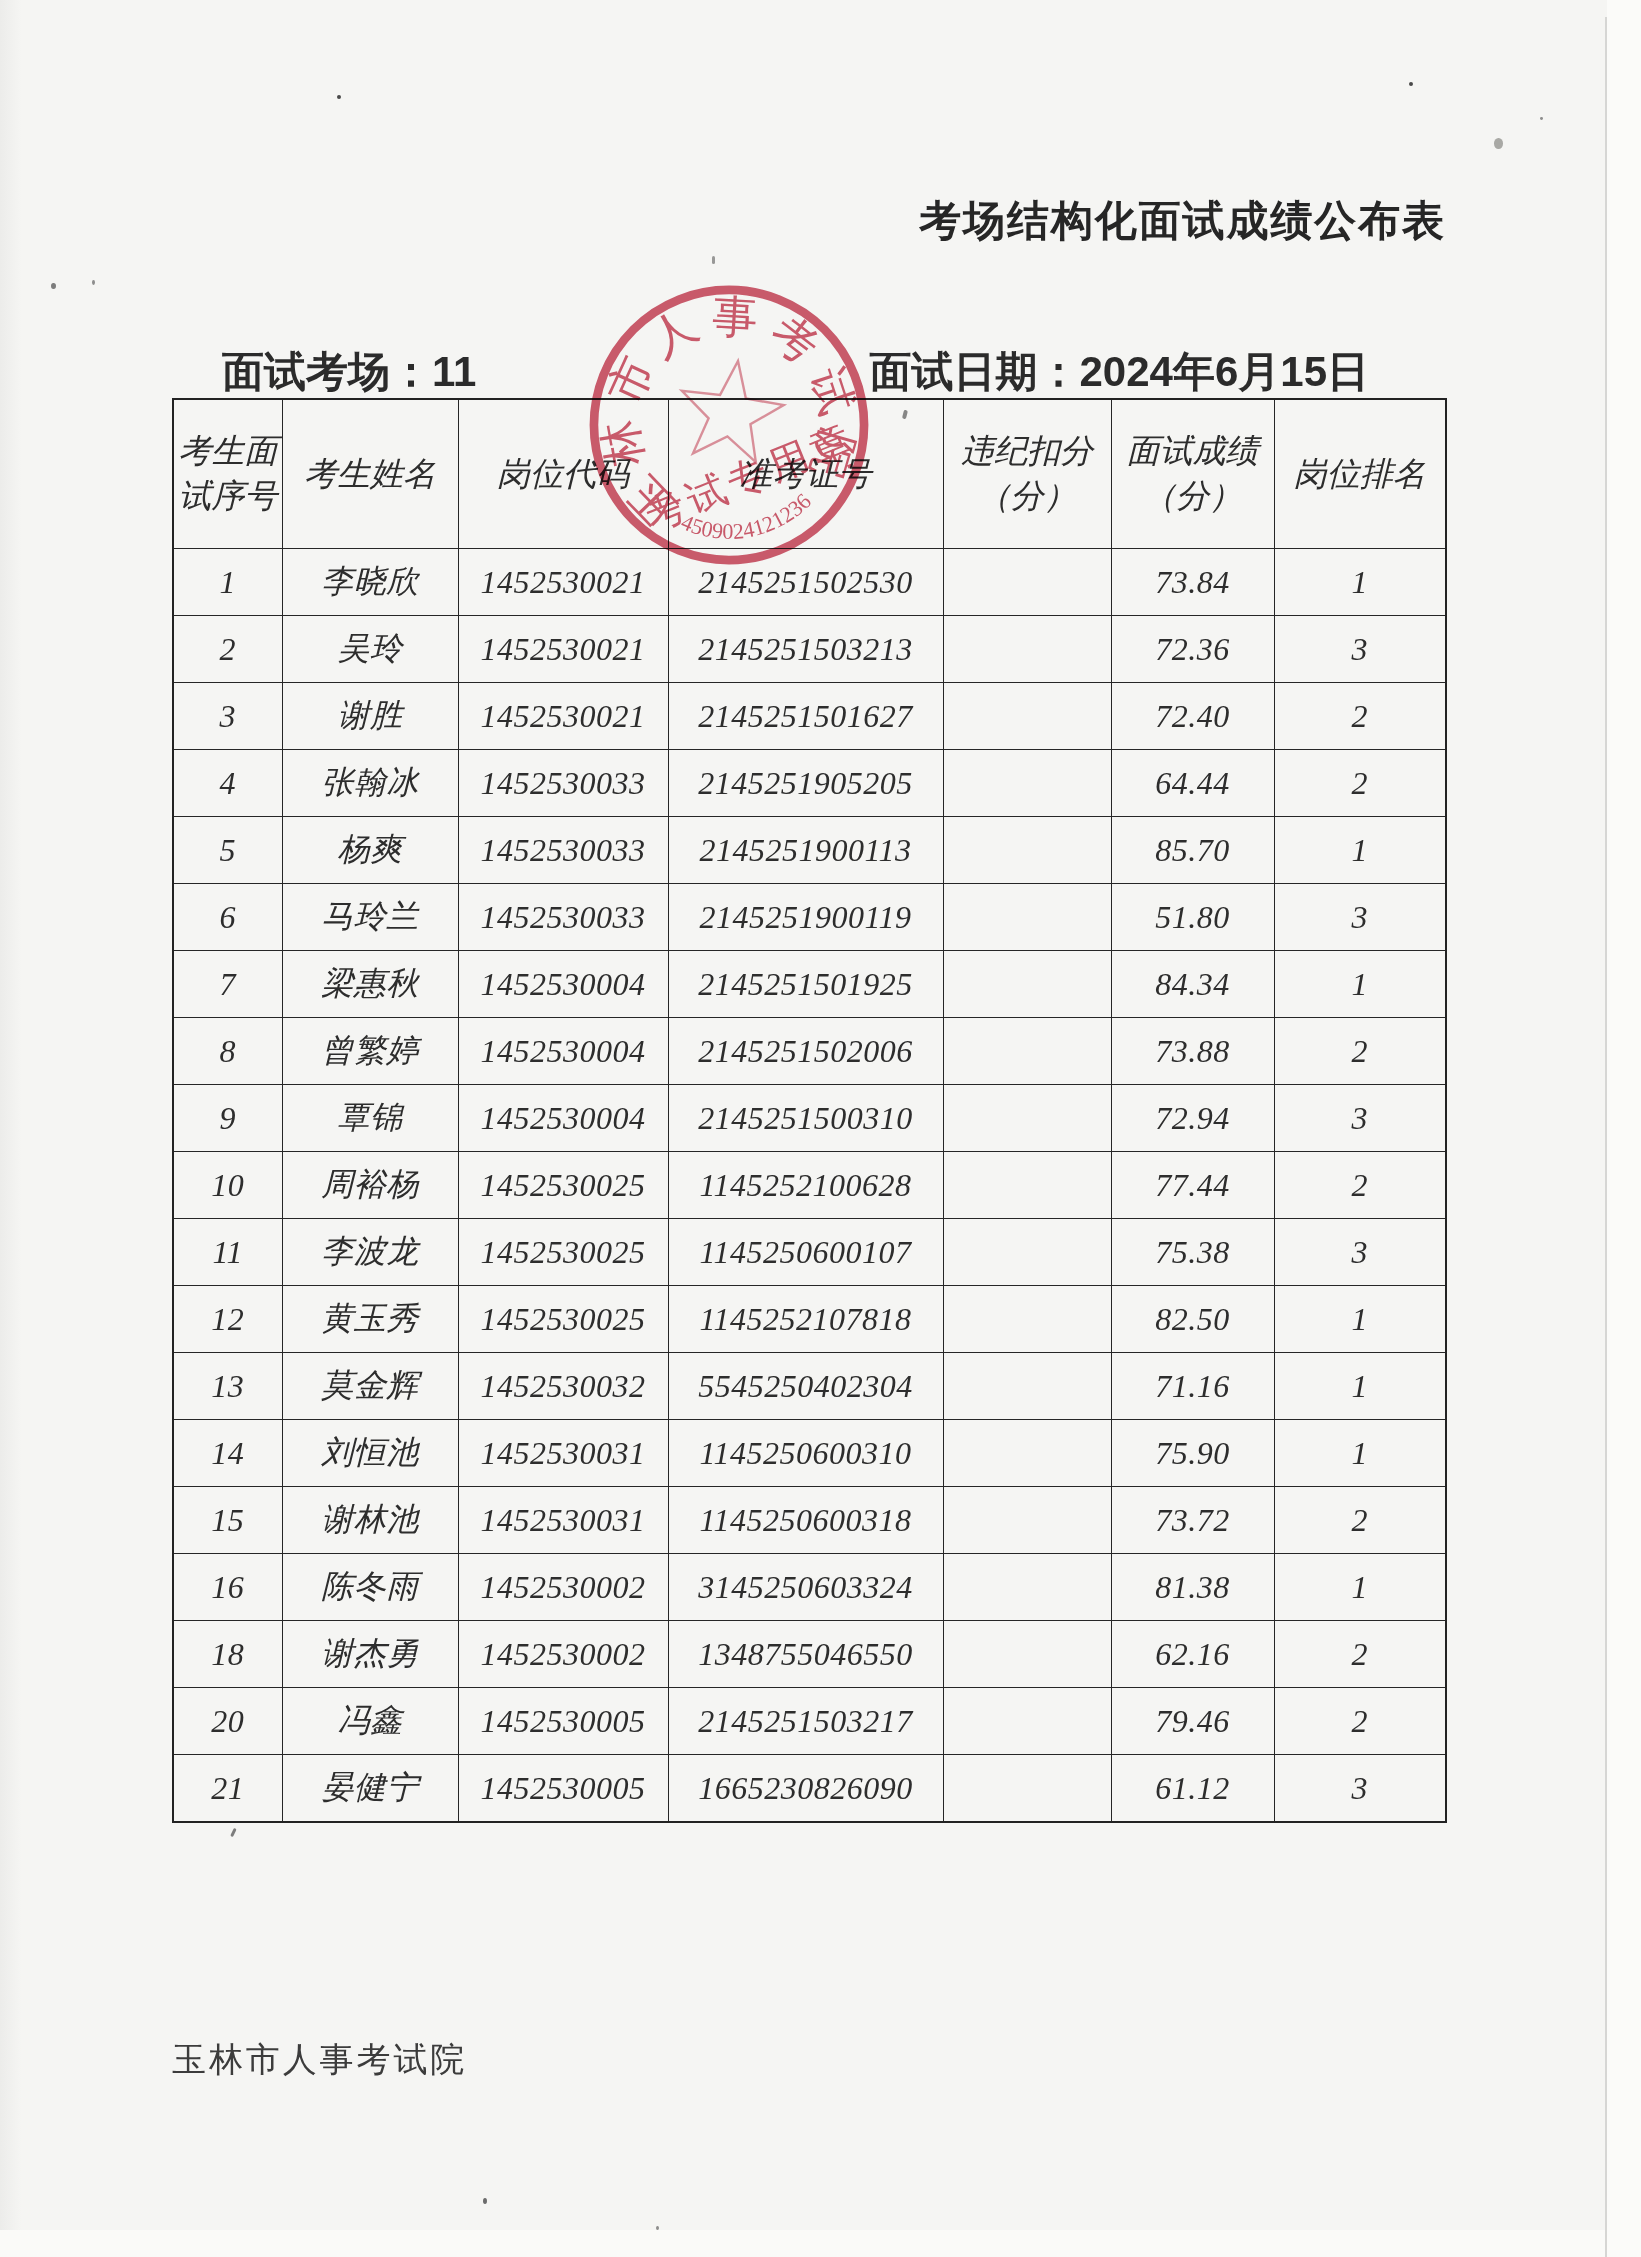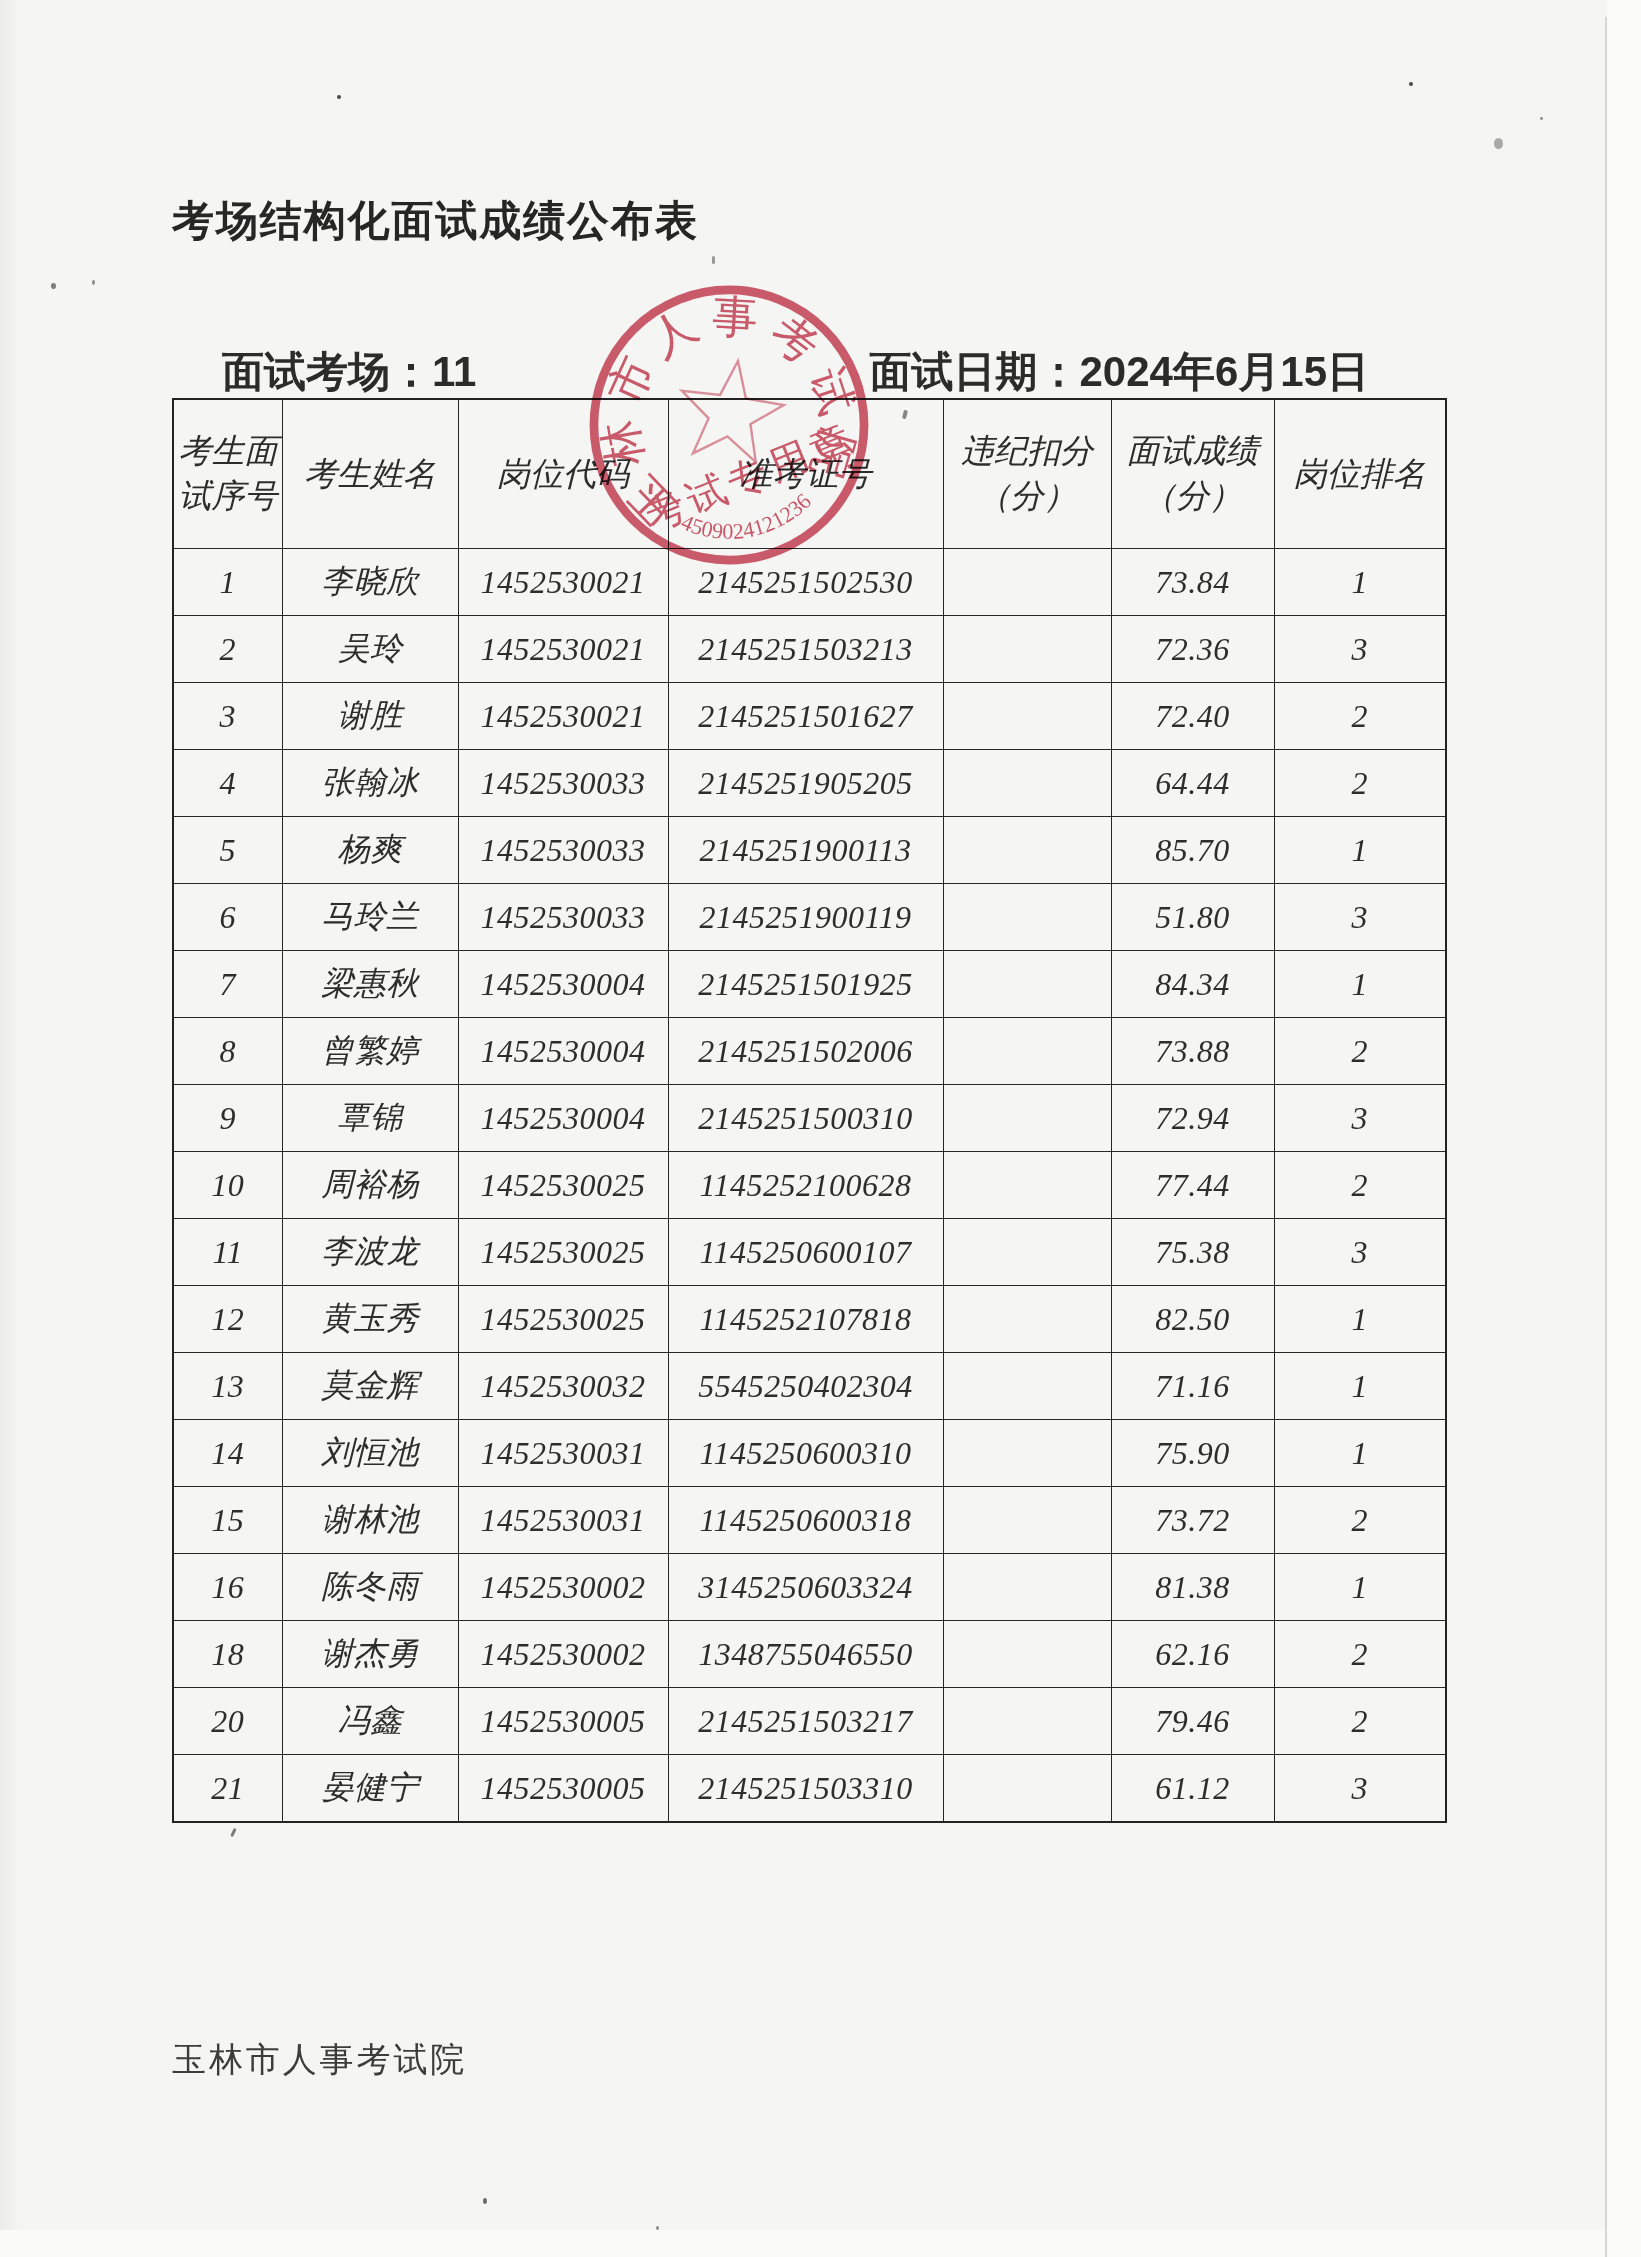--- a/index.html
+++ b/index.html
@@ -27,21 +27,21 @@
   }
   .edge-bottom{
     position:absolute;left:0;right:36px;top:2230px;bottom:0;
     background:#fafaf8;
   }
   
   .speck{position:absolute;background:#4a4a4a;border-radius:50%;}
 
   .title{
     position:absolute;left:172px;width:1274px;top:193px;margin:0;
-    text-align:left;
+    text-align:right;
     font-family:"Liberation Sans","DejaVu Sans",sans-serif;
     font-weight:700;font-size:42px;letter-spacing:1.9px;color:#262626;
   }
   .meta{
     position:absolute;left:172px;width:1274px;top:344px;
     display:flex;justify-content:space-between;
     padding:0;box-sizing:border-box;
     font-family:"Liberation Sans","DejaVu Sans",sans-serif;
     font-weight:600;font-size:42px;color:#2b2b2b;
   }
@@ -298,21 +298,21 @@
           <td>1452530005</td>
           <td>2145251503217</td>
           <td></td>
           <td>79.46</td>
           <td>2</td>
         </tr>
         <tr>
           <td>21</td>
           <td>晏健宁</td>
           <td>1452530005</td>
-          <td>2145251503310</td>
+          <td>1665230826090</td>
           <td></td>
           <td>61.12</td>
           <td>3</td>
         </tr>
       </tbody>
     </table>
 
   <div class="footer">玉林市人事考试院</div>
 
   <svg class="stamp" viewBox="-170 -170 340 340">

